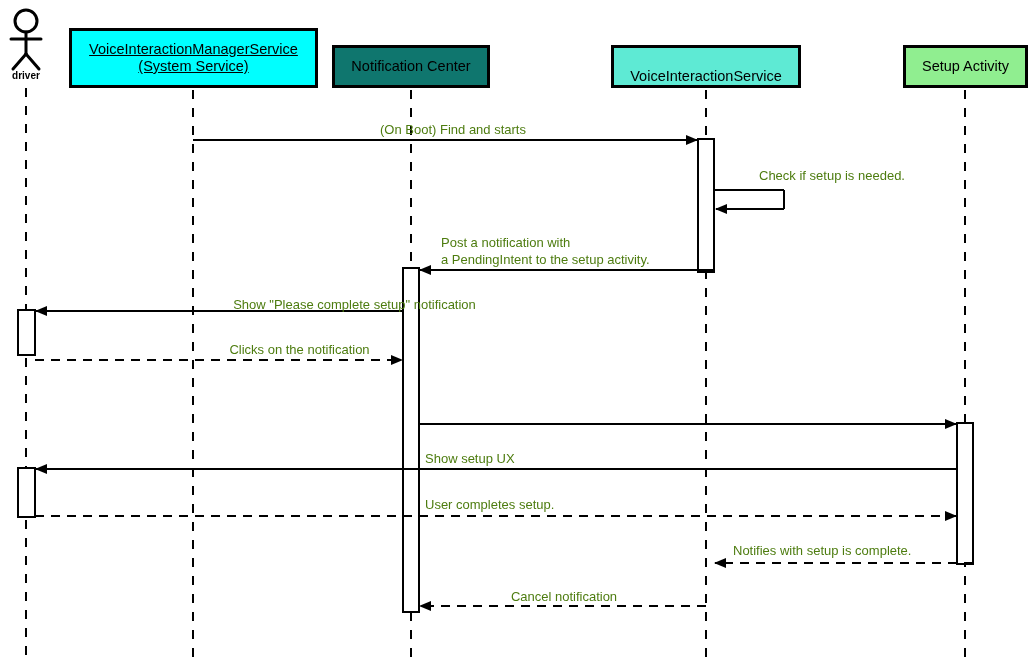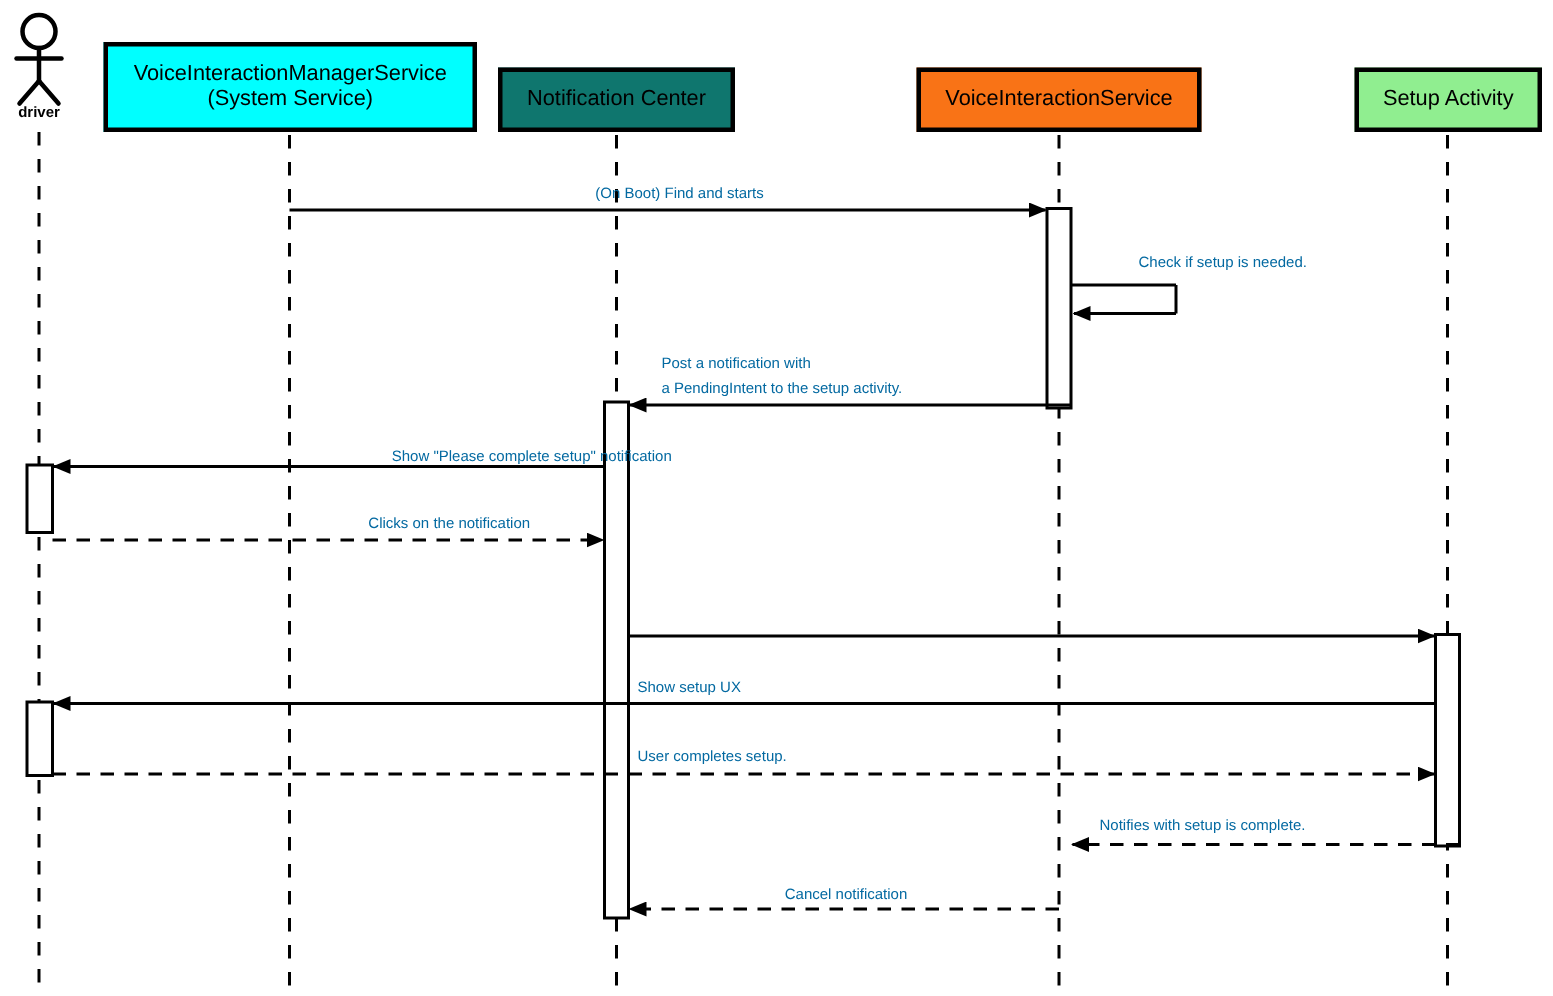--- a/index.html
+++ b/index.html
@@ -42,23 +42,23 @@
   .actor-label {
     position: absolute;
     font-size: 10px;
     text-align: center;
     color: #000;
     white-space: nowrap;
     font-weight: bold;
   }
   .msg-label {
     position: absolute;
-    font-size: 10px;
+    font-size: 13px;
     line-height: 17px;
-    color: #0369a1;
+    color: #4d7c0f;
     white-space: pre-line;
     text-align: center;
   }
   .msg-label.la { text-align: left; }
 </style>
 </head>
 <body>
 
 <div id="diagram-root">
 
@@ -117,30 +117,30 @@
       <line x1="957" y1="469" x2="36" y2="469" marker-end="url(#arrow-l)"></line>
 
       <line stroke-dasharray="9,7" x1="35" y1="516" x2="956" y2="516" marker-end="url(#arrow-r)"></line>
 
       <line stroke-dasharray="9,7" x1="973" y1="563" x2="715" y2="563" marker-end="url(#arrow-l)"></line>
 
       <line stroke-dasharray="9,7" x1="706" y1="606" x2="420" y2="606" marker-end="url(#arrow-l)"></line>
     </g>
   </svg>
 
-  <div class="hdr-box" style="left:69px; top:28px; width:249px; height:60px; background:#00ffff;">
+  <div class="hdr-box" style="left:69px; top:28px; width:249px; height:60px; background:#00ffff;text-decoration:underline;">
     <span>VoiceInteractionManagerService
 (System Service)</span>
   </div>
 
   <div class="hdr-box" style="left:332px; top:45px; width:158px; height:43px; background:#0f766e;">
     <span>Notification Center</span>
   </div>
 
-  <div class="hdr-box" style="left:611px; top:45px; width:190px; height:43px; background:#f97316;">
+  <div class="hdr-box" style="left:611px; top:45px; width:190px; height:43px; background:#5eead4;align-items:flex-end;">
     <span>VoiceInteractionService</span>
   </div>
 
   <div class="hdr-box" style="left:903px; top:45px; width:125px; height:43px; background:#90ee90;">
     <span>Setup Activity</span>
   </div>
 
   <div class="actor-label" style="left:0px; top:70px; width:52px;">driver</div>
 
   <div class="msg-label" style="left:253px; top:121px; width:400px;">(On Boot) Find and starts</div>

